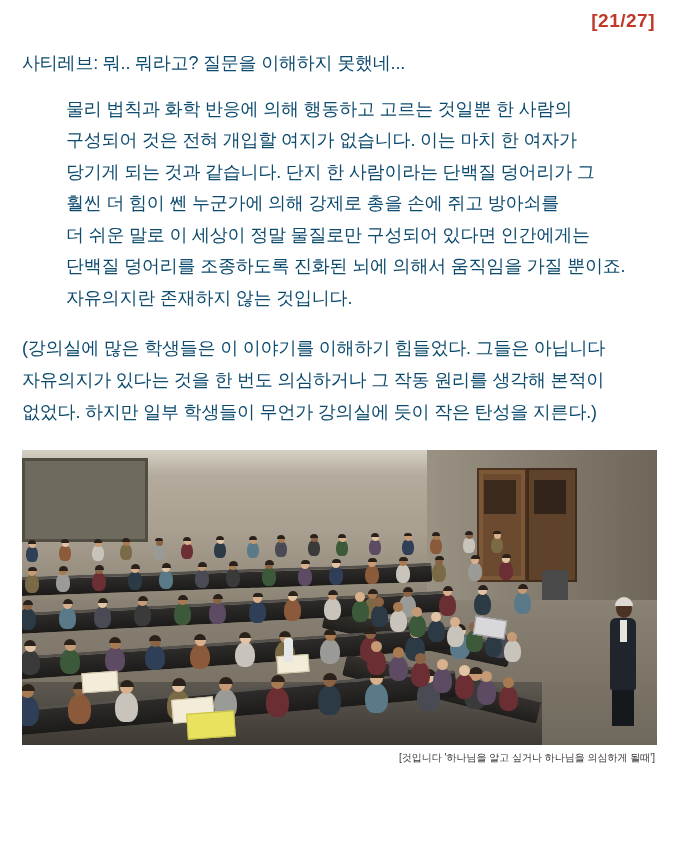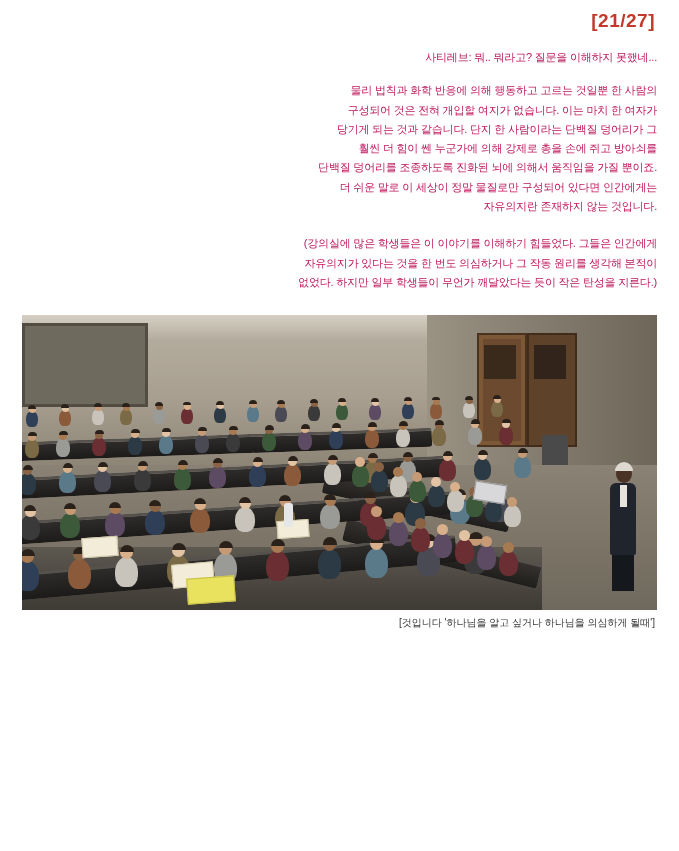--- a/index.html
+++ b/index.html
@@ -27,26 +27,25 @@
     font-weight: bold;
     color: #c0392b;
     letter-spacing: 0.5px;
     padding-right: 2px;
     margin-bottom: 16px;
   }
   .speech-block {
     margin-bottom: 14px;
   }
   .line {
-    font-size: 11px;
+    font-size: 18px;
     line-height: 1.75;
-    color: #be185d;
+    color: #0c4a6e;
     letter-spacing: -0.2px;
     white-space: pre-wrap;
-    text-align: right;
   }
   .line.indent {
     padding-left: 44px;
   }
   .narration {
     margin-top: 18px;
     margin-bottom: 8px;
   }
   .narration .line {
     line-height: 1.78;
@@ -174,29 +173,29 @@
 
   <div class="speech-block">
     <div class="line">사티레브: 뭐.. 뭐라고? 질문을 이해하지 못했네...</div>
   </div>
 
   <div class="speech-block">
     <div class="line indent">물리 법칙과 화학 반응에 의해 행동하고 고르는 것일뿐 한 사람의</div>
     <div class="line indent">구성되어 것은 전혀 개입할 여지가 없습니다. 이는 마치 한 여자가</div>
     <div class="line indent">당기게 되는 것과 같습니다. 단지 한 사람이라는 단백질 덩어리가 그</div>
     <div class="line indent">훨씬 더 힘이 쎈 누군가에 의해 강제로 총을 손에 쥐고 방아쇠를</div>
+    <div class="line indent">더 쉬운 말로 이 세상이 정말 물질로만 구성되어 있다면 인간에게는</div>
     <div class="line indent">단백질 덩어리를 조종하도록 진화된 뇌에 의해서 움직임을 가질 뿐이죠.</div>
-    <div class="line indent">더 쉬운 말로 이 세상이 정말 물질로만 구성되어 있다면 인간에게는</div>
     <div class="line indent">자유의지란 존재하지 않는 것입니다.</div>
   </div>
 
   <div class="narration">
-    <div class="line">(강의실에 많은 학생들은 이 이야기를 이해하기 힘들었다. 그들은 인간에게</div>
+    <div class="line">(강의실에 많은 학생들은 이 이야기를 이해하기 힘들었다. 그들은 아닙니다</div>
     <div class="line">자유의지가 있다는 것을 한 번도 의심하거나 그 작동 원리를 생각해 본적이</div>
-    <div class="line">없었다. 하지만 일부 학생들이 무언가 깨달았다는 듯이 작은 탄성을 지른다.)</div>
+    <div class="line">없었다. 하지만 일부 학생들이 무언가 강의실에 듯이 작은 탄성을 지른다.)</div>
   </div>
 
   <div class="photo-wrap">
     <div class="ph wall-back"></div>
     <div class="ph ceiling"></div>
     <div class="ph screen-board"></div>
     <div class="ph wall-right"></div>
     <div class="ph door1"></div>
     <div class="ph door-win1"></div>
     <div class="ph door2"></div>

